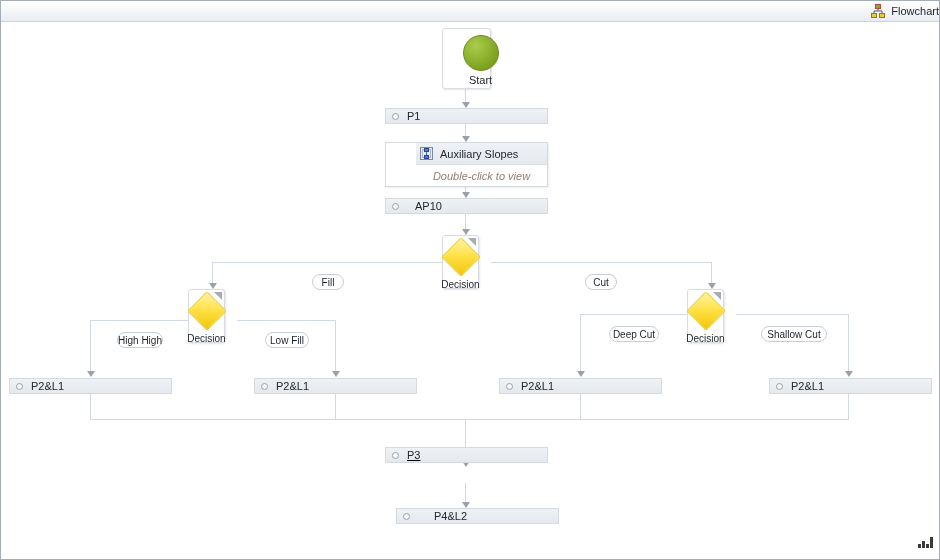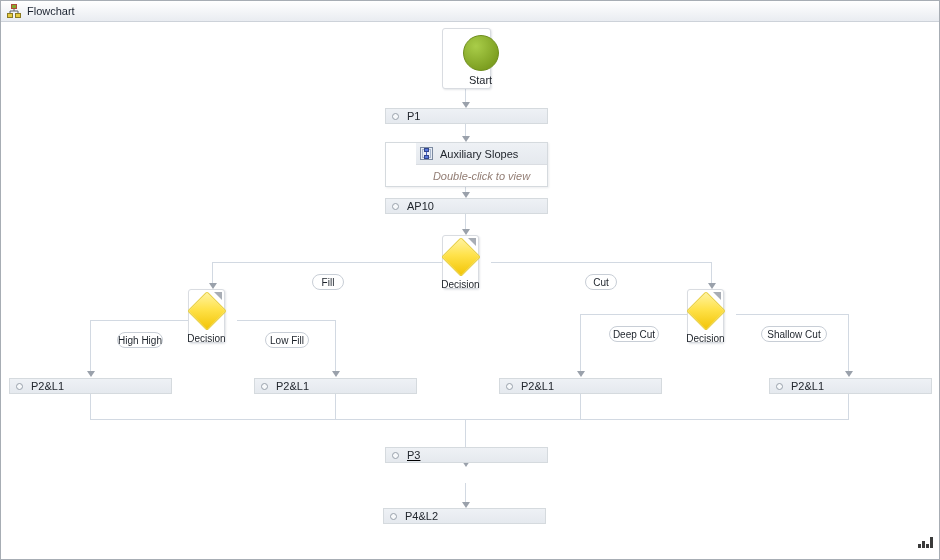--- a/index.html
+++ b/index.html
@@ -1,20 +1,20 @@
 <!DOCTYPE html>
 <html><head>
 <meta charset="utf-8">
 <style>
   html,body{margin:0;padding:0;background:#fff;}
   .window{position:relative;width:940px;height:560px;background:#fff;border:1px solid #a7adb4;
     box-sizing:border-box;font-family:"Liberation Sans",sans-serif;overflow:hidden;}
   .header{position:absolute;left:0;top:0;width:938px;height:20px;
     background:linear-gradient(#ffffff,#e9ecf1);border-bottom:1px solid #cdd2d9;
-    display:flex;align-items:center;}
+    display:flex;align-items:center;justify-content:flex-end;}
   .header-title{margin-left:6px;font-size:11px;color:#1b2330;}
   .hicon{margin-left:6px;display:flex;}
 
   
   .proc{position:absolute;width:163px;height:16px;box-sizing:border-box;
     background:linear-gradient(#eef1f5,#e5e9ee);border:1px solid #d5dade;
     display:flex;align-items:center;}
   .proc .dot{width:7px;height:7px;box-sizing:border-box;border:1px solid #99a1ab;
     border-radius:50%;margin-left:6px;background:#f7f9fb;flex:none;}
   .proc .lbl{margin-left:8px;font-size:11px;color:#22272e;white-space:nowrap;}
@@ -135,21 +135,21 @@
         <rect x="2.5" y="2.5" width="8" height="8" fill="none" stroke="#a8b6cc"></rect>
         <line x1="6.5" y1="1" x2="6.5" y2="12" stroke="#4a66c8"></line>
         <rect x="4.5" y="1.5" width="4" height="3" fill="#5577dd" stroke="#33458a"></rect>
         <rect x="4.5" y="8.5" width="4" height="3" fill="#5577dd" stroke="#33458a"></rect>
       </svg>
       <span class="aux-title">Auxiliary Slopes</span>
     </div>
     <div class="aux-hint">Double-click to view</div>
   </div>
 
-  <div class="proc" style="left:384px;top:197px;">
+  <div class="proc" style="left:384px;top:197px;gap:8px;">
     <span class="dot"></span>
     <span class="lbl">AP10</span>
   </div>
 
   <div class="node decision" style="left:441px;top:234px;">
     <svg class="corner" width="8" height="8">
       <polygon points="0,0 8,0 8,8" fill="#a8adb5"></polygon>
     </svg>
     <div class="diamond"></div>
     <div class="node-label">Decision</div>
@@ -192,21 +192,21 @@
   </div>
   <div class="proc" style="left:768px;top:377px;">
     <span class="dot"></span>
     <span class="lbl">P2&amp;L1</span>
   </div>
 
   <div class="proc" style="left:384px;top:446px;text-decoration:underline;">
     <span class="dot"></span>
     <span class="lbl">P3</span>
   </div>
-  <div class="proc" style="left:382px;top:507px;">
+  <div class="proc" style="left:395px;top:507px;gap:16px;">
     <span class="dot"></span>
     <span class="lbl">P4&amp;L2</span>
   </div>
 
   <div class="grip">
     <svg width="15" height="12" viewBox="0 0 15 12">
       <rect x="0" y="8" width="3" height="4" fill="#3a3a3a"></rect>
       <rect x="4" y="5" width="3" height="7" fill="#3a3a3a"></rect>
       <rect x="8" y="8" width="3" height="4" fill="#3a3a3a"></rect>
       <rect x="12" y="1" width="3" height="11" fill="#3a3a3a"></rect>

